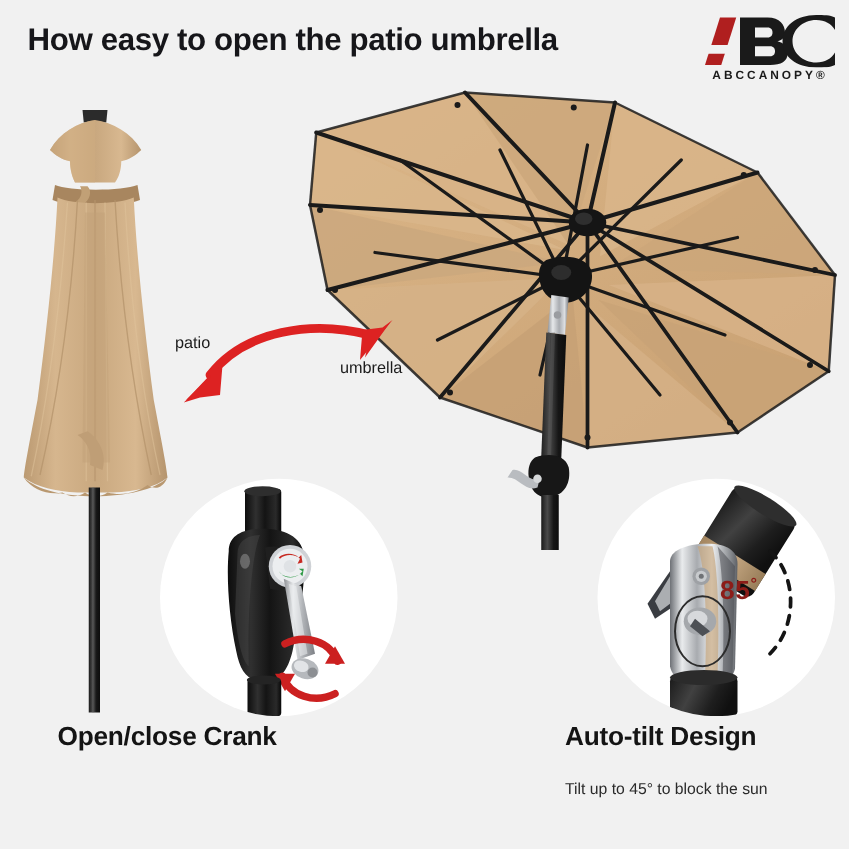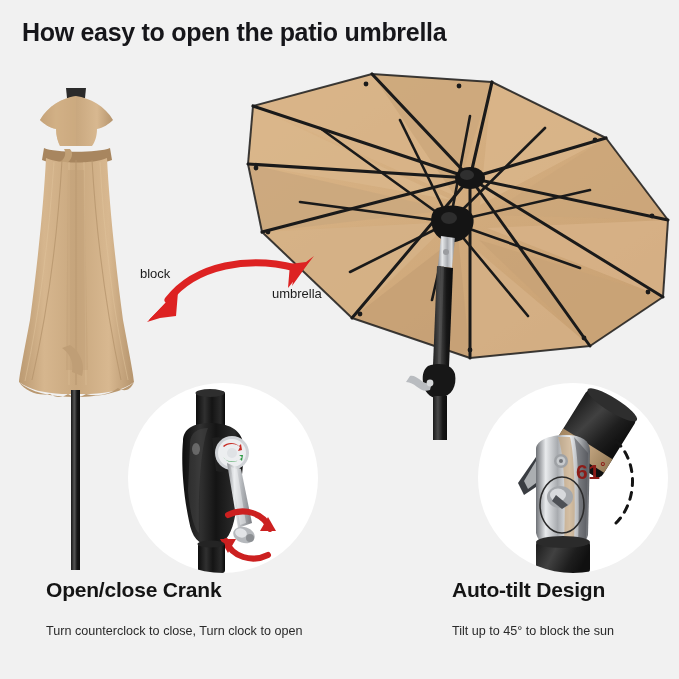--- a/index.html
+++ b/index.html
@@ -144,20 +144,34 @@
     font-family: "Liberation Sans", sans-serif;
   }
 </style>
 </head>
 <body>
 
 <div id="stage">
 
   <div class="page-title">How easy to open the patio umbrella</div>
 
+  <div class="brand-logo">
+    <svg class="brand-mark" viewBox="0 0 118 42">
+
+      <path d="M20 2 L33 2 L21 40 L8 40 Z" fill="#b01f1f"></path>
+      <path d="M12 24 L30 24 L28 31 L10 31 Z" fill="#f1f1f1"></path>
+
+      <path d="M36 2 L58 2 C68 2 72 8 72 14 C72 18 70 20 66 21 C71 22 74 26 74 31 C74 37 69 40 60 40 L36 40 Z" fill="#1a1a1a"></path>
+      <path d="M48 10 L58 10 C61 10 62 12 62 14 C62 16 61 18 58 18 L48 18 Z" fill="#f1f1f1"></path>
+      <path d="M48 25 L60 25 C63 25 64 27 64 29 C64 31 63 33 60 33 L48 33 Z" fill="#f1f1f1"></path>
+
+      <path d="M112 12 C109 7 104 4 97 4 C86 4 78 12 78 21 C78 30 86 38 97 38 C104 38 109 35 112 30 L112 40 C108 42 103 42 97 42 C81 42 70 33 70 21 C70 9 81 0 97 0 C103 0 108 0 112 2 Z" fill="#1a1a1a"></path>
+    </svg>
+    <div class="brand-sub">ABCCANOPY®</div>
+  </div>
 
   <svg class="art-layer" viewBox="0 0 679 679">
     <defs>
       <linearGradient id="canopyShadeA" x1="0" y1="0" x2="1" y2="1">
         <stop offset="0%" stop-color="#dcb789"></stop>
         <stop offset="100%" stop-color="#c79f71"></stop>
       </linearGradient>
       <linearGradient id="canopyShadeB" x1="0" y1="0" x2="0" y2="1">
         <stop offset="0%" stop-color="#d6ad7e"></stop>
         <stop offset="100%" stop-color="#c49c6d"></stop>
@@ -345,21 +359,21 @@
 
       <path d="M149 320 L175 294 L173 310 L166 313 Z" fill="#dd2222"></path>
       <path d="M149 320 L170 312 L168 300 Z" fill="#dd2222"></path>
       <path d="M147 322 L178 292 L176 316 L160 318 Z" fill="#dd2222"></path>
 
       <path d="M312 258 L292 286 L296 268 L302 266 Z" fill="#dd2222"></path>
       <path d="M314 256 L288 288 L290 264 L306 262 Z" fill="#dd2222"></path>
     </g>
   </svg>
 
-  <div class="lbl-folded">block</div>
+  <div class="lbl-folded">patio</div>
   <div class="lbl-unfolded">umbrella</div>
 
   <div class="detail-circle" id="crank-circle">
     <svg class="circle-svg" viewBox="0 0 190 190">
       <defs>
         <linearGradient id="crankBody" x1="0" y1="0" x2="1" y2="0">
           <stop offset="0%" stop-color="#0d0d0d"></stop>
           <stop offset="30%" stop-color="#303030"></stop>
           <stop offset="55%" stop-color="#141414"></stop>
           <stop offset="85%" stop-color="#2a2a2a"></stop>
@@ -466,27 +480,26 @@
       <ellipse cx="82" cy="114" rx="13" ry="11" fill="#a5a8ac"></ellipse>
       <ellipse cx="80" cy="112" rx="8" ry="6.5" fill="#d7d9dc"></ellipse>
       <path d="M78 112 L90 122 L84 126 L74 118 Z" fill="#4d5055"></path>
 
       <rect x="58" y="158" width="54" height="32" rx="4" fill="url(#blackTop)"></rect>
       <ellipse cx="85" cy="159" rx="27" ry="6" fill="#2b2b2b"></ellipse>
 
       <path d="M138 58 C160 78 160 118 138 140" stroke="#141414" stroke-width="3" fill="none" stroke-dasharray="7 7" stroke-linecap="round"></path>
     </svg>
     <div class="angle-label">
-      <span>61</span><span class="deg">°</span>
+      <span>85</span><span class="deg">°</span>
     </div>
   </div>
 
   <div class="caption-block" id="caption-crank">
     <div class="caption-title">Open/close Crank</div>
-    <div class="caption-sub">Turn counterclock to close, Turn clock to open</div>
   </div>
 
   <div class="caption-block" id="caption-tilt">
     <div class="caption-title">Auto-tilt Design</div>
     <div class="caption-sub">Tilt up to 45° to block the sun</div>
   </div>
 
 </div>
 
 </body></html>

